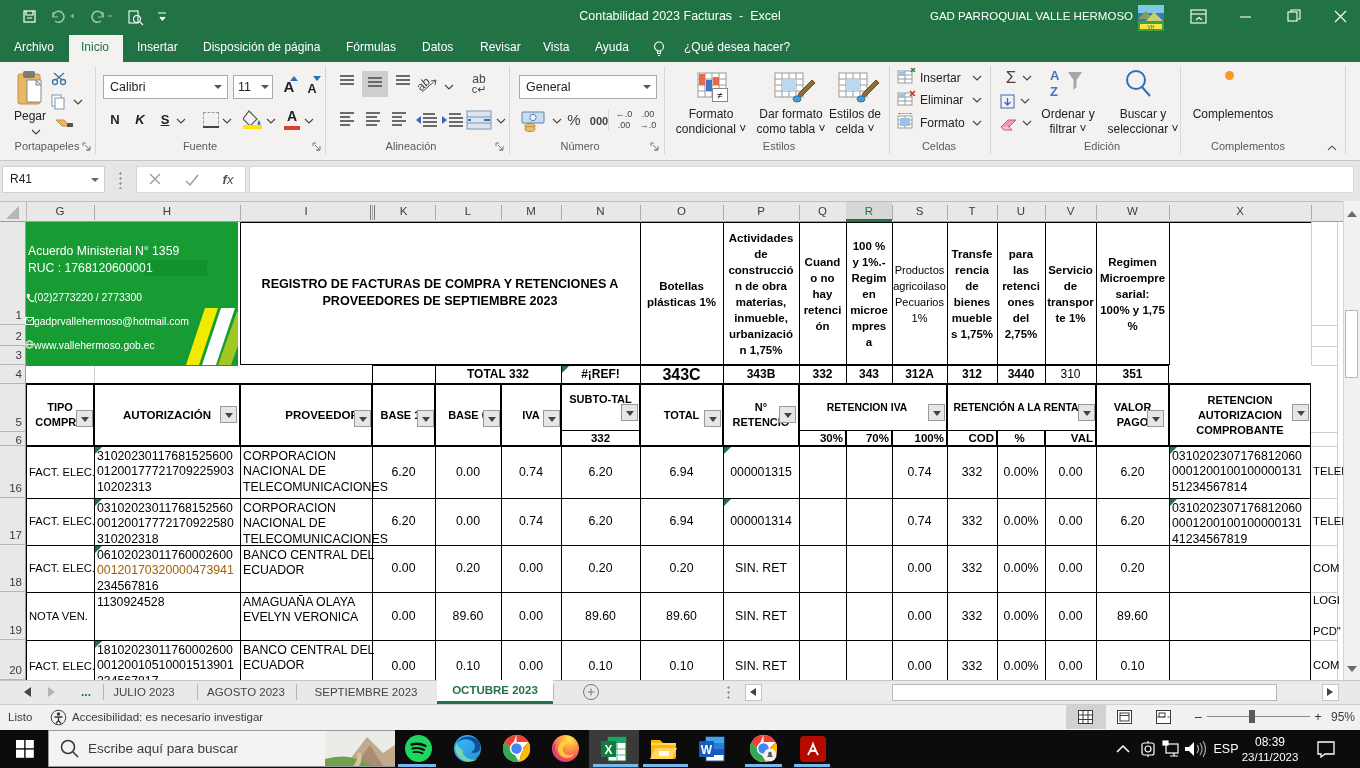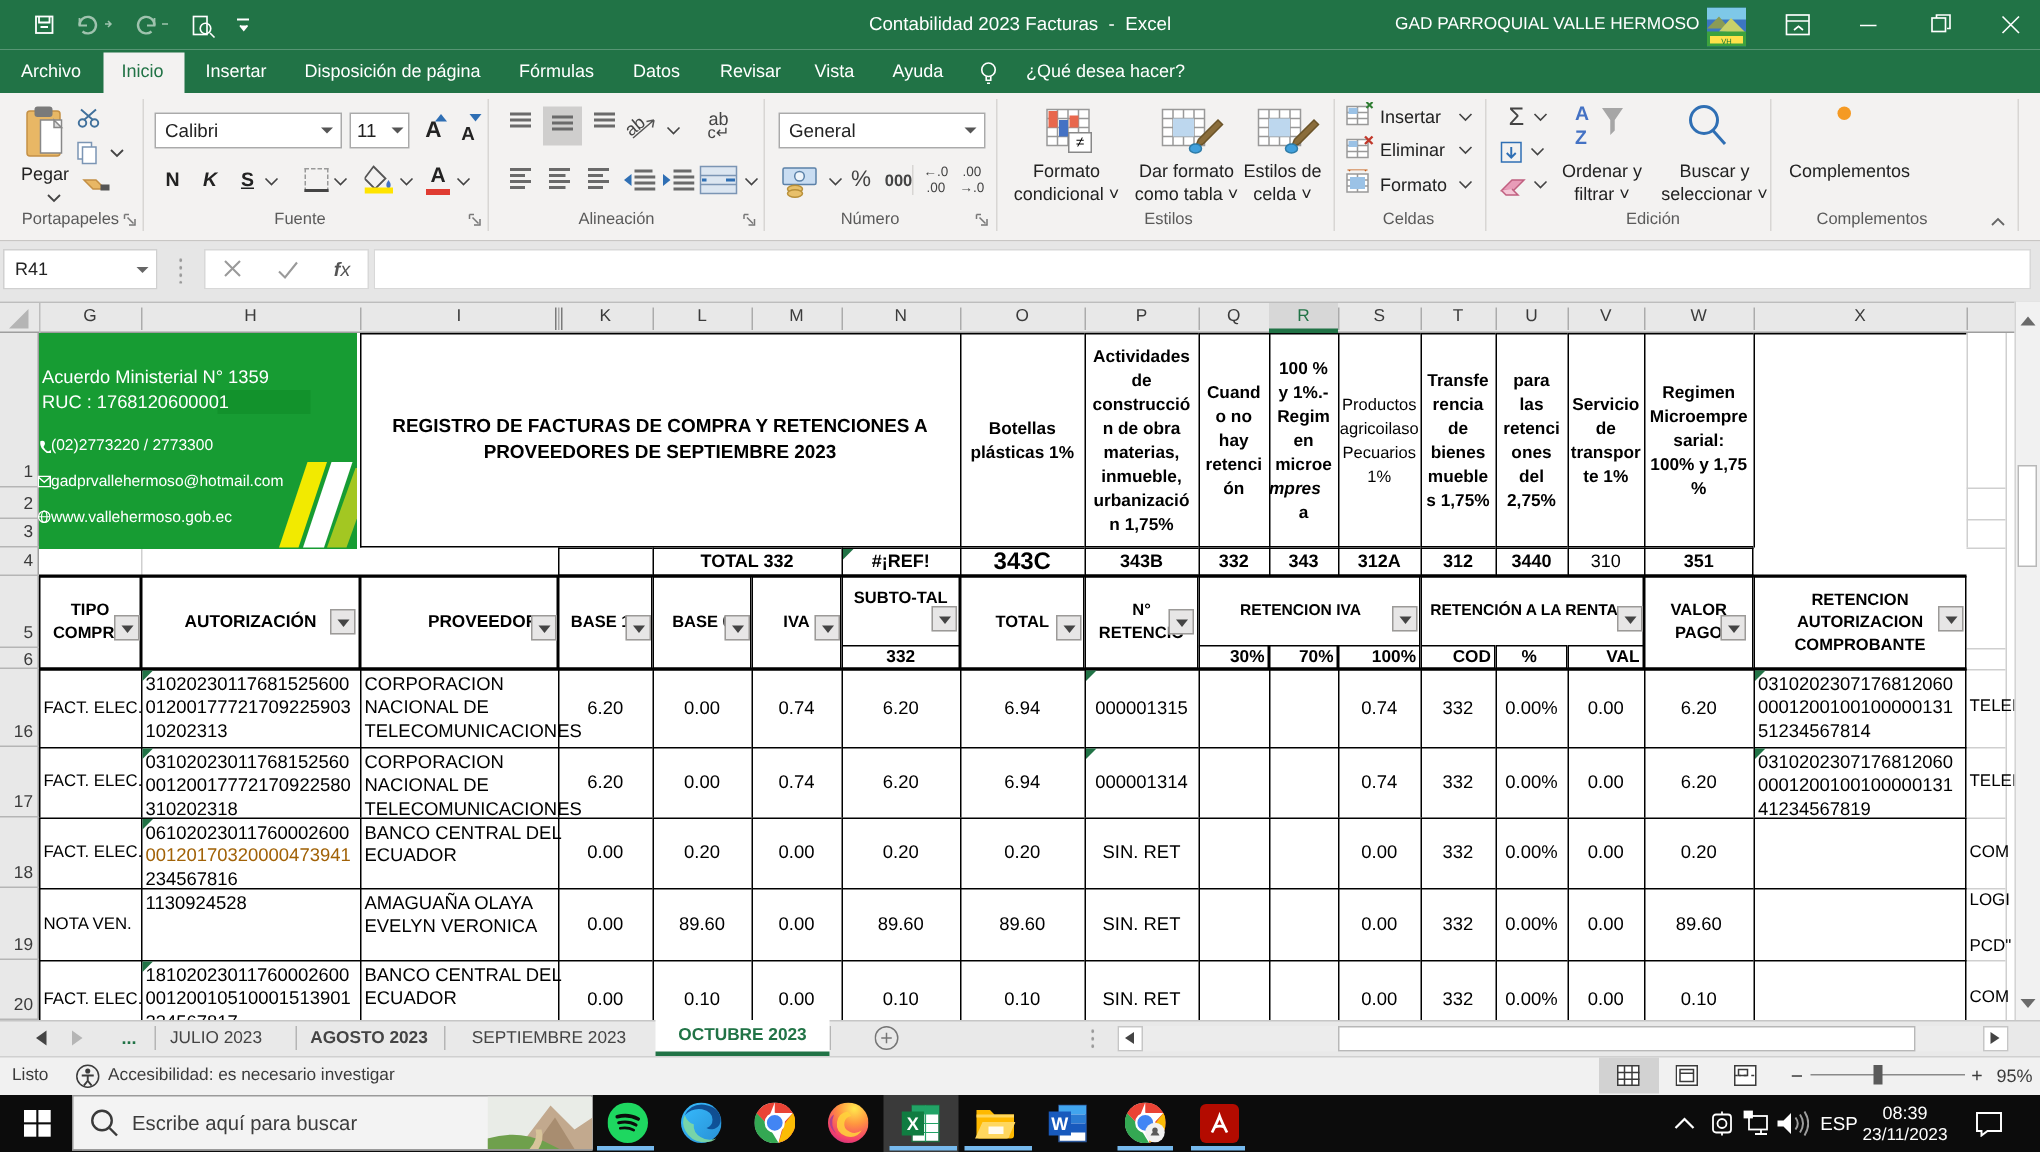--- a/index.html
+++ b/index.html
@@ -486,21 +486,21 @@
 <div style="position:absolute;left:799px;top:269.5px;width:47px;height:16px;font-size:11.5px;color:#000;font-weight:bold;text-align:center;line-height:16px;white-space:nowrap;">o no</div>
 <div style="position:absolute;left:799px;top:285.5px;width:47px;height:16px;font-size:11.5px;color:#000;font-weight:bold;text-align:center;line-height:16px;white-space:nowrap;">hay</div>
 <div style="position:absolute;left:799px;top:301.5px;width:47px;height:16px;font-size:11.5px;color:#000;font-weight:bold;text-align:center;line-height:16px;white-space:nowrap;">retenci</div>
 <div style="position:absolute;left:799px;top:317.5px;width:47px;height:16px;font-size:11.5px;color:#000;font-weight:bold;text-align:center;line-height:16px;white-space:nowrap;">ón</div>
 <div style="position:absolute;left:846px;top:222px;width:46px;height:143px;background:#fff;border:1px solid #000;border-right:none;"></div>
 <div style="position:absolute;left:846px;top:237.5px;width:46px;height:16px;font-size:11.5px;color:#000;font-weight:bold;text-align:center;line-height:16px;white-space:nowrap;">100 %</div>
 <div style="position:absolute;left:846px;top:253.5px;width:46px;height:16px;font-size:11.5px;color:#000;font-weight:bold;text-align:center;line-height:16px;white-space:nowrap;">y 1%.-</div>
 <div style="position:absolute;left:846px;top:269.5px;width:46px;height:16px;font-size:11.5px;color:#000;font-weight:bold;text-align:center;line-height:16px;white-space:nowrap;">Regim</div>
 <div style="position:absolute;left:846px;top:285.5px;width:46px;height:16px;font-size:11.5px;color:#000;font-weight:bold;text-align:center;line-height:16px;white-space:nowrap;">en</div>
 <div style="position:absolute;left:846px;top:301.5px;width:46px;height:16px;font-size:11.5px;color:#000;font-weight:bold;text-align:center;line-height:16px;white-space:nowrap;">microe</div>
-<div style="position:absolute;left:846px;top:317.5px;width:46px;height:16px;font-size:11.5px;color:#000;font-weight:bold;text-align:left;line-height:16px;white-space:nowrap;font-style:italic;">mpres</div>
+<div style="position:absolute;left:846px;top:317.5px;width:46px;height:16px;font-size:11.5px;color:#000;font-weight:bold;text-align:center;line-height:16px;white-space:nowrap;">mpres</div>
 <div style="position:absolute;left:846px;top:333.5px;width:46px;height:16px;font-size:11.5px;color:#000;font-weight:bold;text-align:center;line-height:16px;white-space:nowrap;">a</div>
 <div style="position:absolute;left:892px;top:222px;width:55px;height:143px;background:#fff;border:1px solid #000;border-right:none;"></div>
 <div style="position:absolute;left:892px;top:261.5px;width:55px;height:16px;font-size:11px;color:#000;font-weight:normal;text-align:center;line-height:16px;white-space:nowrap;">Productos</div>
 <div style="position:absolute;left:892px;top:277.5px;width:55px;height:16px;font-size:11px;color:#000;font-weight:normal;text-align:center;line-height:16px;white-space:nowrap;">agricoilaso</div>
 <div style="position:absolute;left:892px;top:293.5px;width:55px;height:16px;font-size:11px;color:#000;font-weight:normal;text-align:center;line-height:16px;white-space:nowrap;">Pecuarios</div>
 <div style="position:absolute;left:892px;top:309.5px;width:55px;height:16px;font-size:11px;color:#000;font-weight:normal;text-align:center;line-height:16px;white-space:nowrap;">1%</div>
 <div style="position:absolute;left:947px;top:222px;width:50px;height:143px;background:#fff;border:1px solid #000;border-right:none;"></div>
 <div style="position:absolute;left:947px;top:245.5px;width:50px;height:16px;font-size:11.5px;color:#000;font-weight:bold;text-align:center;line-height:16px;white-space:nowrap;">Transfe</div>
 <div style="position:absolute;left:947px;top:261.5px;width:50px;height:16px;font-size:11.5px;color:#000;font-weight:bold;text-align:center;line-height:16px;white-space:nowrap;">rencia</div>
 <div style="position:absolute;left:947px;top:277.5px;width:50px;height:16px;font-size:11.5px;color:#000;font-weight:bold;text-align:center;line-height:16px;white-space:nowrap;">de</div>
@@ -817,21 +817,21 @@
 <div style="position:absolute;left:1347px;top:666px;width:0;height:0;border-left:5px solid transparent;border-right:5px solid transparent;border-top:6px solid #6a6a6a;"></div>
 <div style="position:absolute;left:0px;top:680px;width:1360px;height:24px;background:#e9e9e9;border-top:1px solid #c6c6c6;"></div>
 <div style="position:absolute;left:24px;top:687px;width:0;height:0;border-top:5px solid transparent;border-bottom:5px solid transparent;border-right:7px solid #444;"></div>
 <div style="position:absolute;left:48px;top:687px;width:0;height:0;border-top:5px solid transparent;border-bottom:5px solid transparent;border-left:7px solid #b5b5b5;"></div>
 <div style="position:absolute;left:74px;top:680px;width:24px;height:24px;font-size:12px;color:#217346;font-weight:bold;text-align:center;line-height:24px;white-space:nowrap;">...</div>
 <div style="position:absolute;left:103px;top:684px;width:1px;height:16px;background:#b5b5b5;"></div>
 <div style="position:absolute;left:197px;top:684px;width:1px;height:16px;background:#b5b5b5;"></div>
 <div style="position:absolute;left:296px;top:684px;width:1px;height:16px;background:#b5b5b5;"></div>
 <div style="position:absolute;left:553px;top:684px;width:1px;height:16px;background:#b5b5b5;"></div>
 <div style="position:absolute;left:64px;top:680px;width:160px;height:24px;font-size:11.5px;color:#444;font-weight:normal;text-align:center;line-height:24px;white-space:nowrap;">JULIO 2023</div>
-<div style="position:absolute;left:166px;top:680px;width:160px;height:24px;font-size:11.5px;color:#444;font-weight:bold;text-align:center;line-height:24px;white-space:nowrap;">AGOSTO 2023</div>
+<div style="position:absolute;left:166px;top:680px;width:160px;height:24px;font-size:11.5px;color:#444;font-weight:normal;text-align:center;line-height:24px;white-space:nowrap;">AGOSTO 2023</div>
 <div style="position:absolute;left:286px;top:680px;width:160px;height:24px;font-size:11.5px;color:#444;font-weight:normal;text-align:center;line-height:24px;white-space:nowrap;">SEPTIEMBRE 2023</div>
 <div style="position:absolute;left:437px;top:680px;width:116px;height:24px;background:#fff;border-bottom:3px solid #217346;"></div>
 <div style="position:absolute;left:437px;top:679px;width:116px;height:22px;font-size:11.5px;color:#217346;font-weight:bold;text-align:center;line-height:22px;white-space:nowrap;">OCTUBRE 2023</div>
 <svg style="position:absolute;left:583px;top:684px" width="17" height="17" fill="none" stroke="#767676">
     <circle cx="8" cy="8" r="7.5"></circle>
     <path d="M8 4.5 v7 M4.5 8 h7"></path>
   </svg>
 <div style="position:absolute;left:727px;top:685px;width:3px;height:14px;background-image:radial-gradient(circle,#999 1px,transparent 1.2px);background-size:3px 5px;"></div>
 <div style="position:absolute;left:745px;top:684px;width:17px;height:17px;background:#fff;border:1px solid #c6c6c6;"></div>
 <div style="position:absolute;left:750px;top:688px;width:0;height:0;border-top:4px solid transparent;border-bottom:4px solid transparent;border-right:6px solid #444;"></div>

